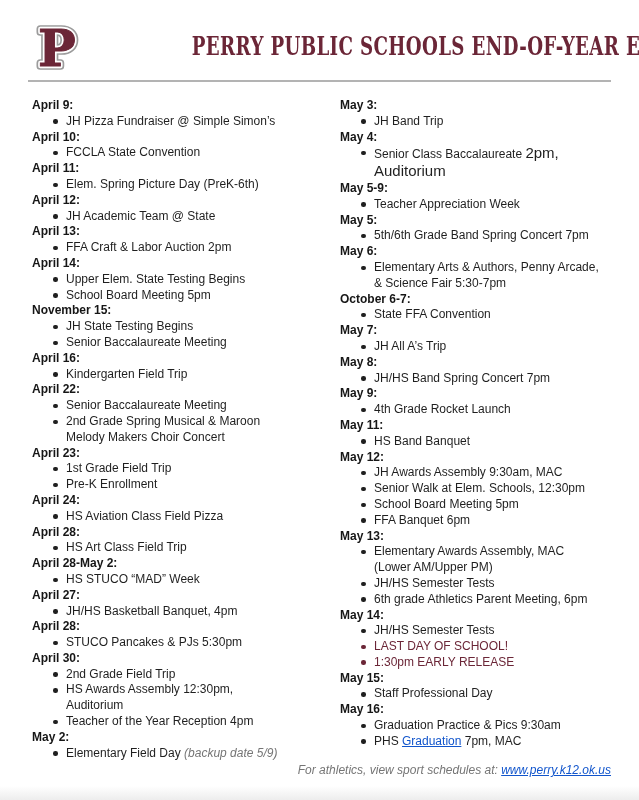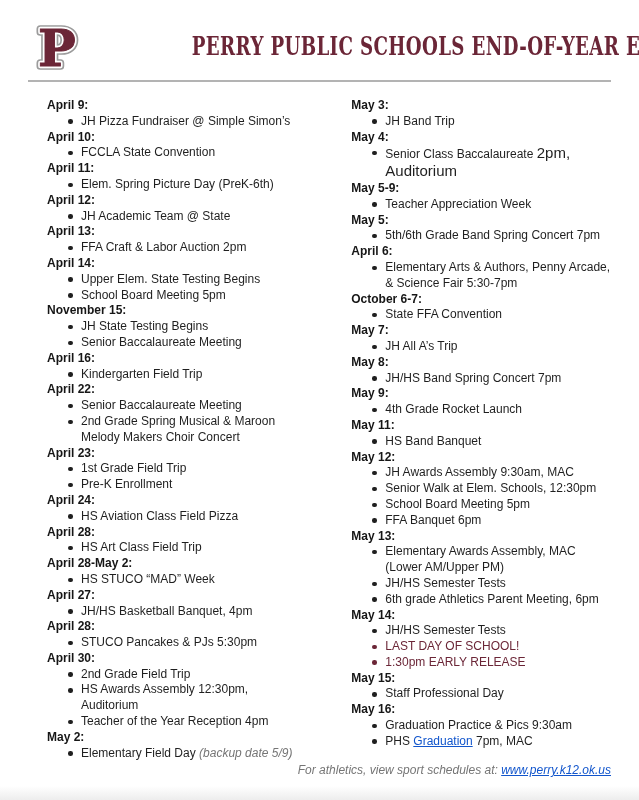--- a/index.html
+++ b/index.html
@@ -28,21 +28,21 @@
     font-size:26px;letter-spacing:.5px;
     color:var(--maroon,#6b2637);
     transform:scaleX(.70);transform-origin:center;
   }
   .divider{
     margin:6px 28px 0 28px;height:0;
     border-top:2px solid var(--divider-gray,#b3b3b3);
   }
 
   
-  .columns{display:flex;padding:16px 0 0 47px;}
+  .columns{display:flex;padding:16px 0 0 32px;}
   .col{font-size:12px;line-height:15.8px;}
   .col-left{width:253px;}
   .col-right{width:292px;margin-left:55px;}
 
   .date{
     font-weight:bold;color:#161616;
     line-height:15.8px;
   }
   ul.events{list-style:none;margin:0;padding:0;}
   ul.events li{
@@ -176,21 +176,21 @@
           <li>Senior Class Baccalaureate <span class="small">2pm, Auditorium</span></li>
         </ul>
         <div class="date">May 5-9:</div>
         <ul class="events">
           <li>Teacher Appreciation Week</li>
         </ul>
         <div class="date">May 5:</div>
         <ul class="events">
           <li>5th/6th Grade Band Spring Concert 7pm</li>
         </ul>
-        <div class="date">April 6:</div>
+        <div class="date">May 6:</div>
         <ul class="events">
           <li>Elementary Arts &amp; Authors, Penny Arcade,<br>&amp; Science Fair 5:30-7pm</li>
         </ul>
         <div class="date">October 6-7:</div>
         <ul class="events">
           <li>State FFA Convention</li>
         </ul>
         <div class="date">May 7:</div>
         <ul class="events">
           <li>JH All A’s Trip</li>

